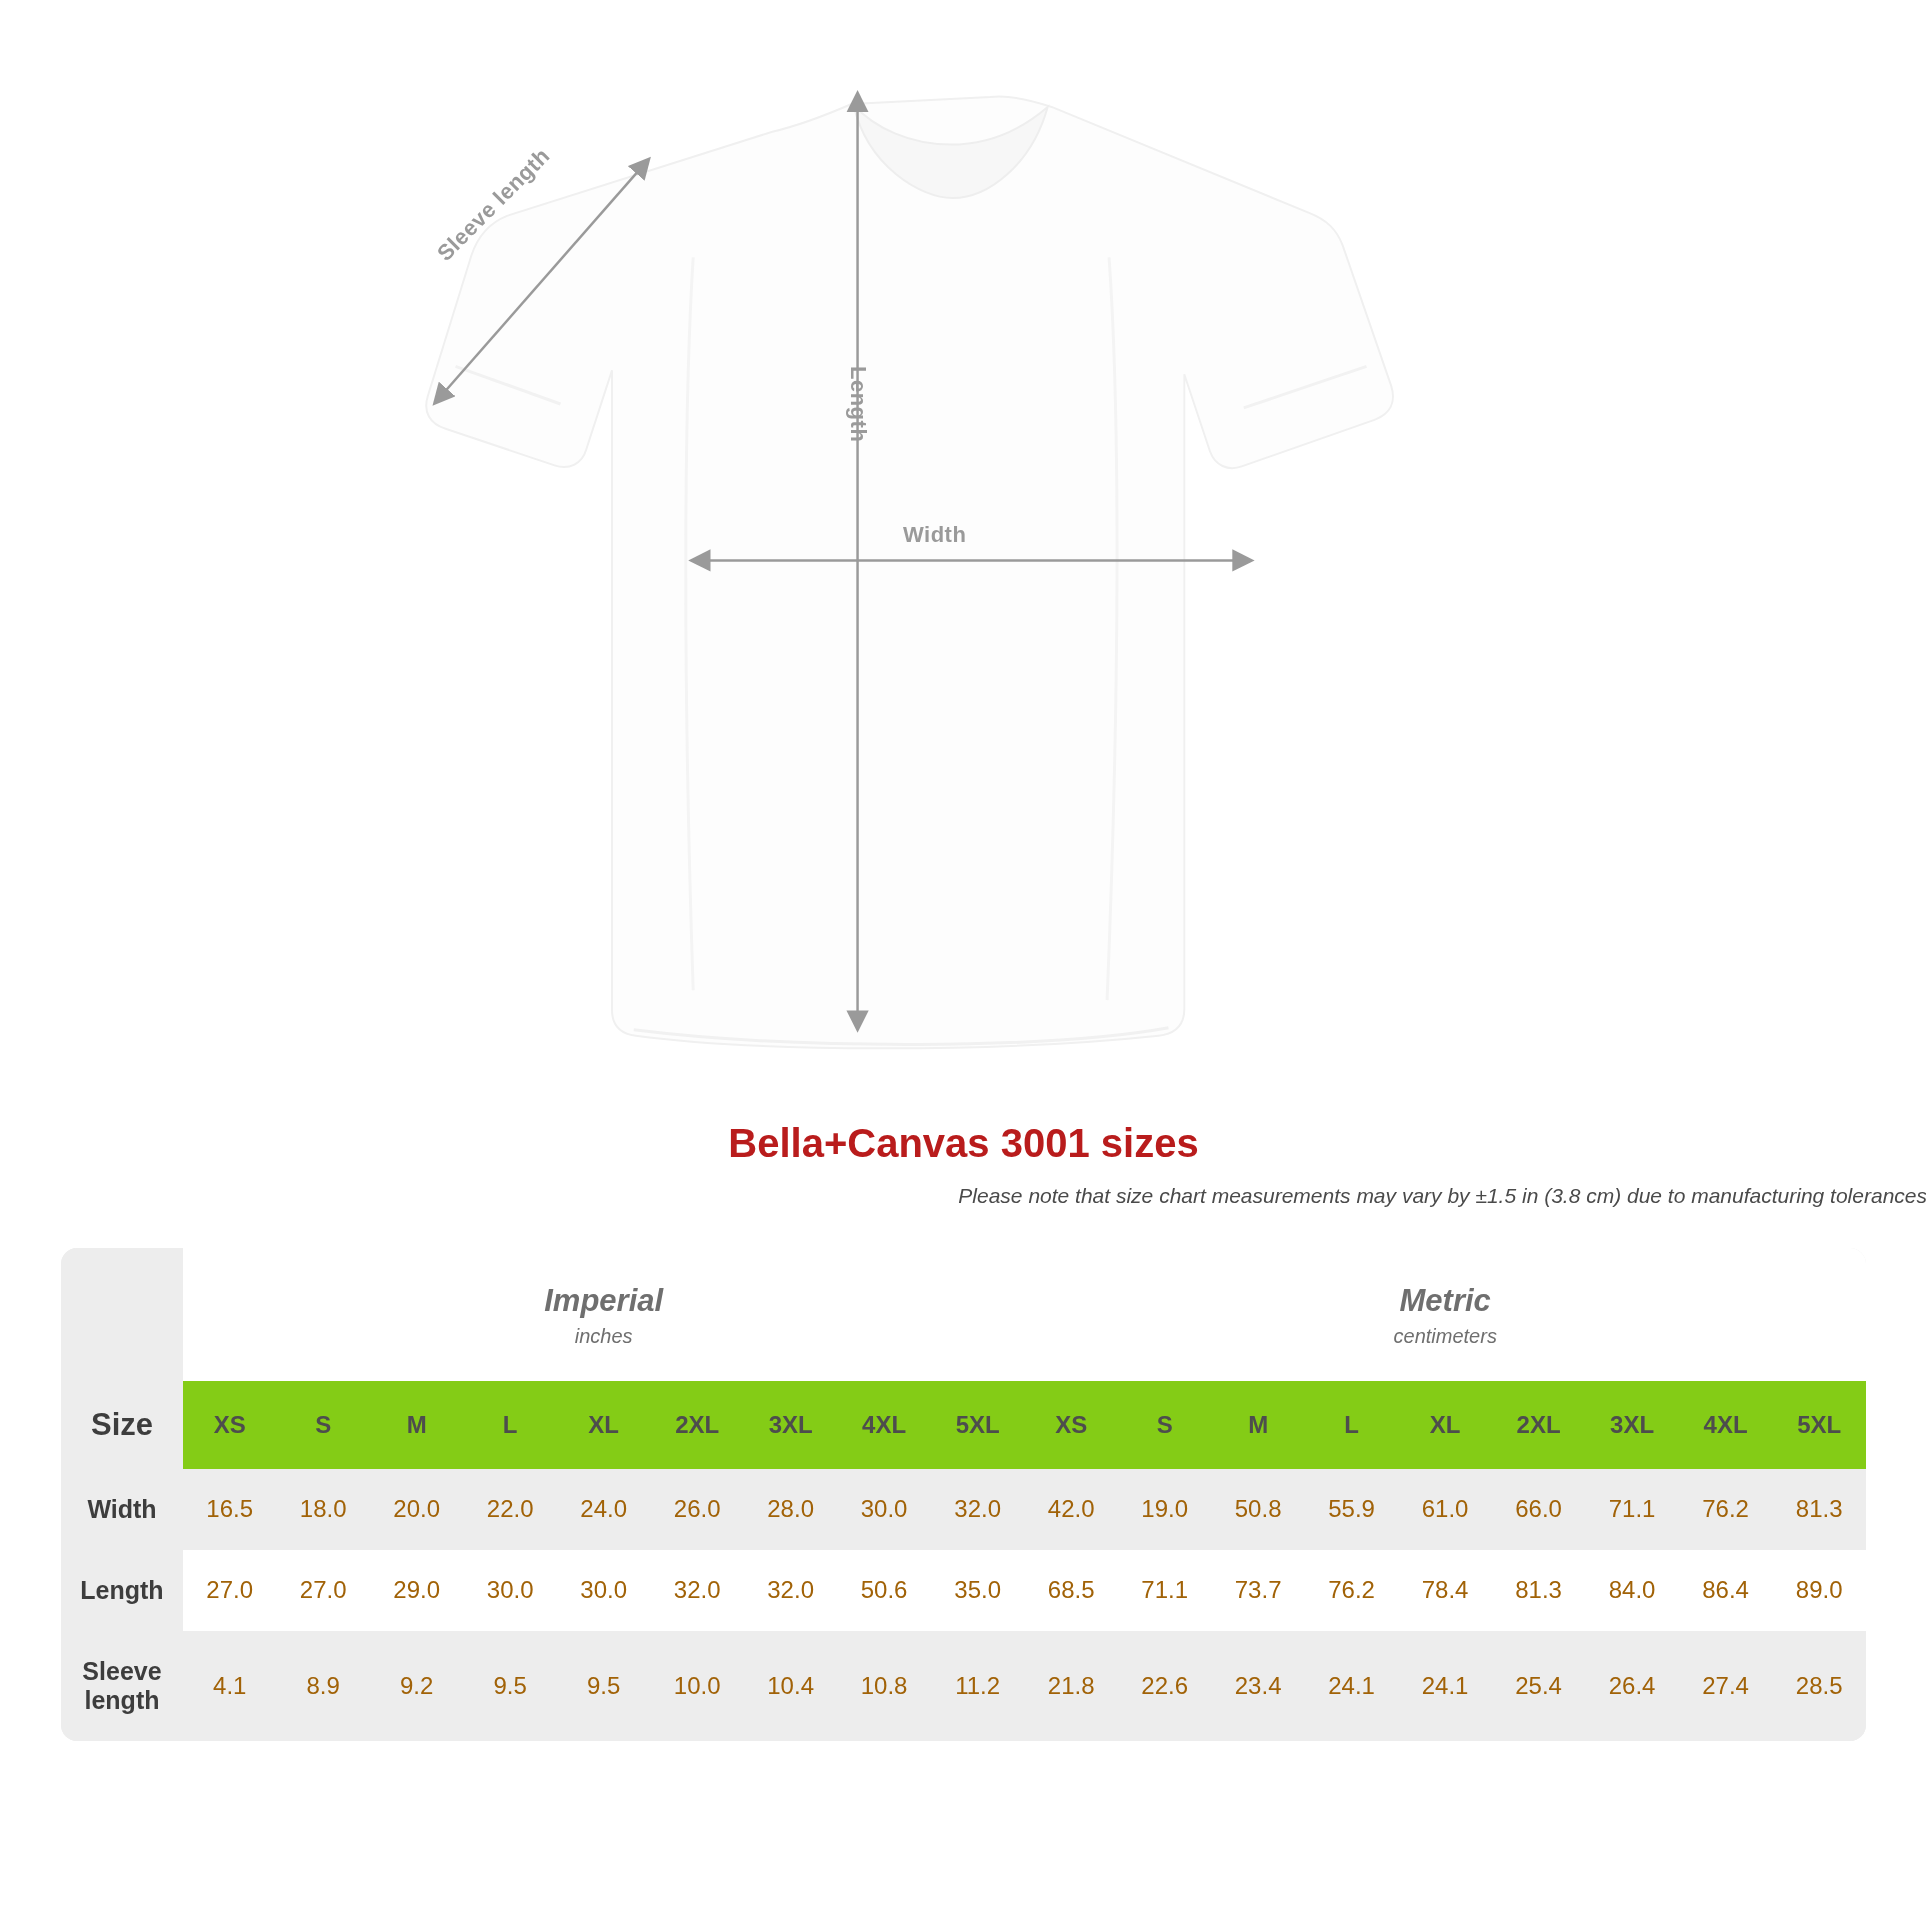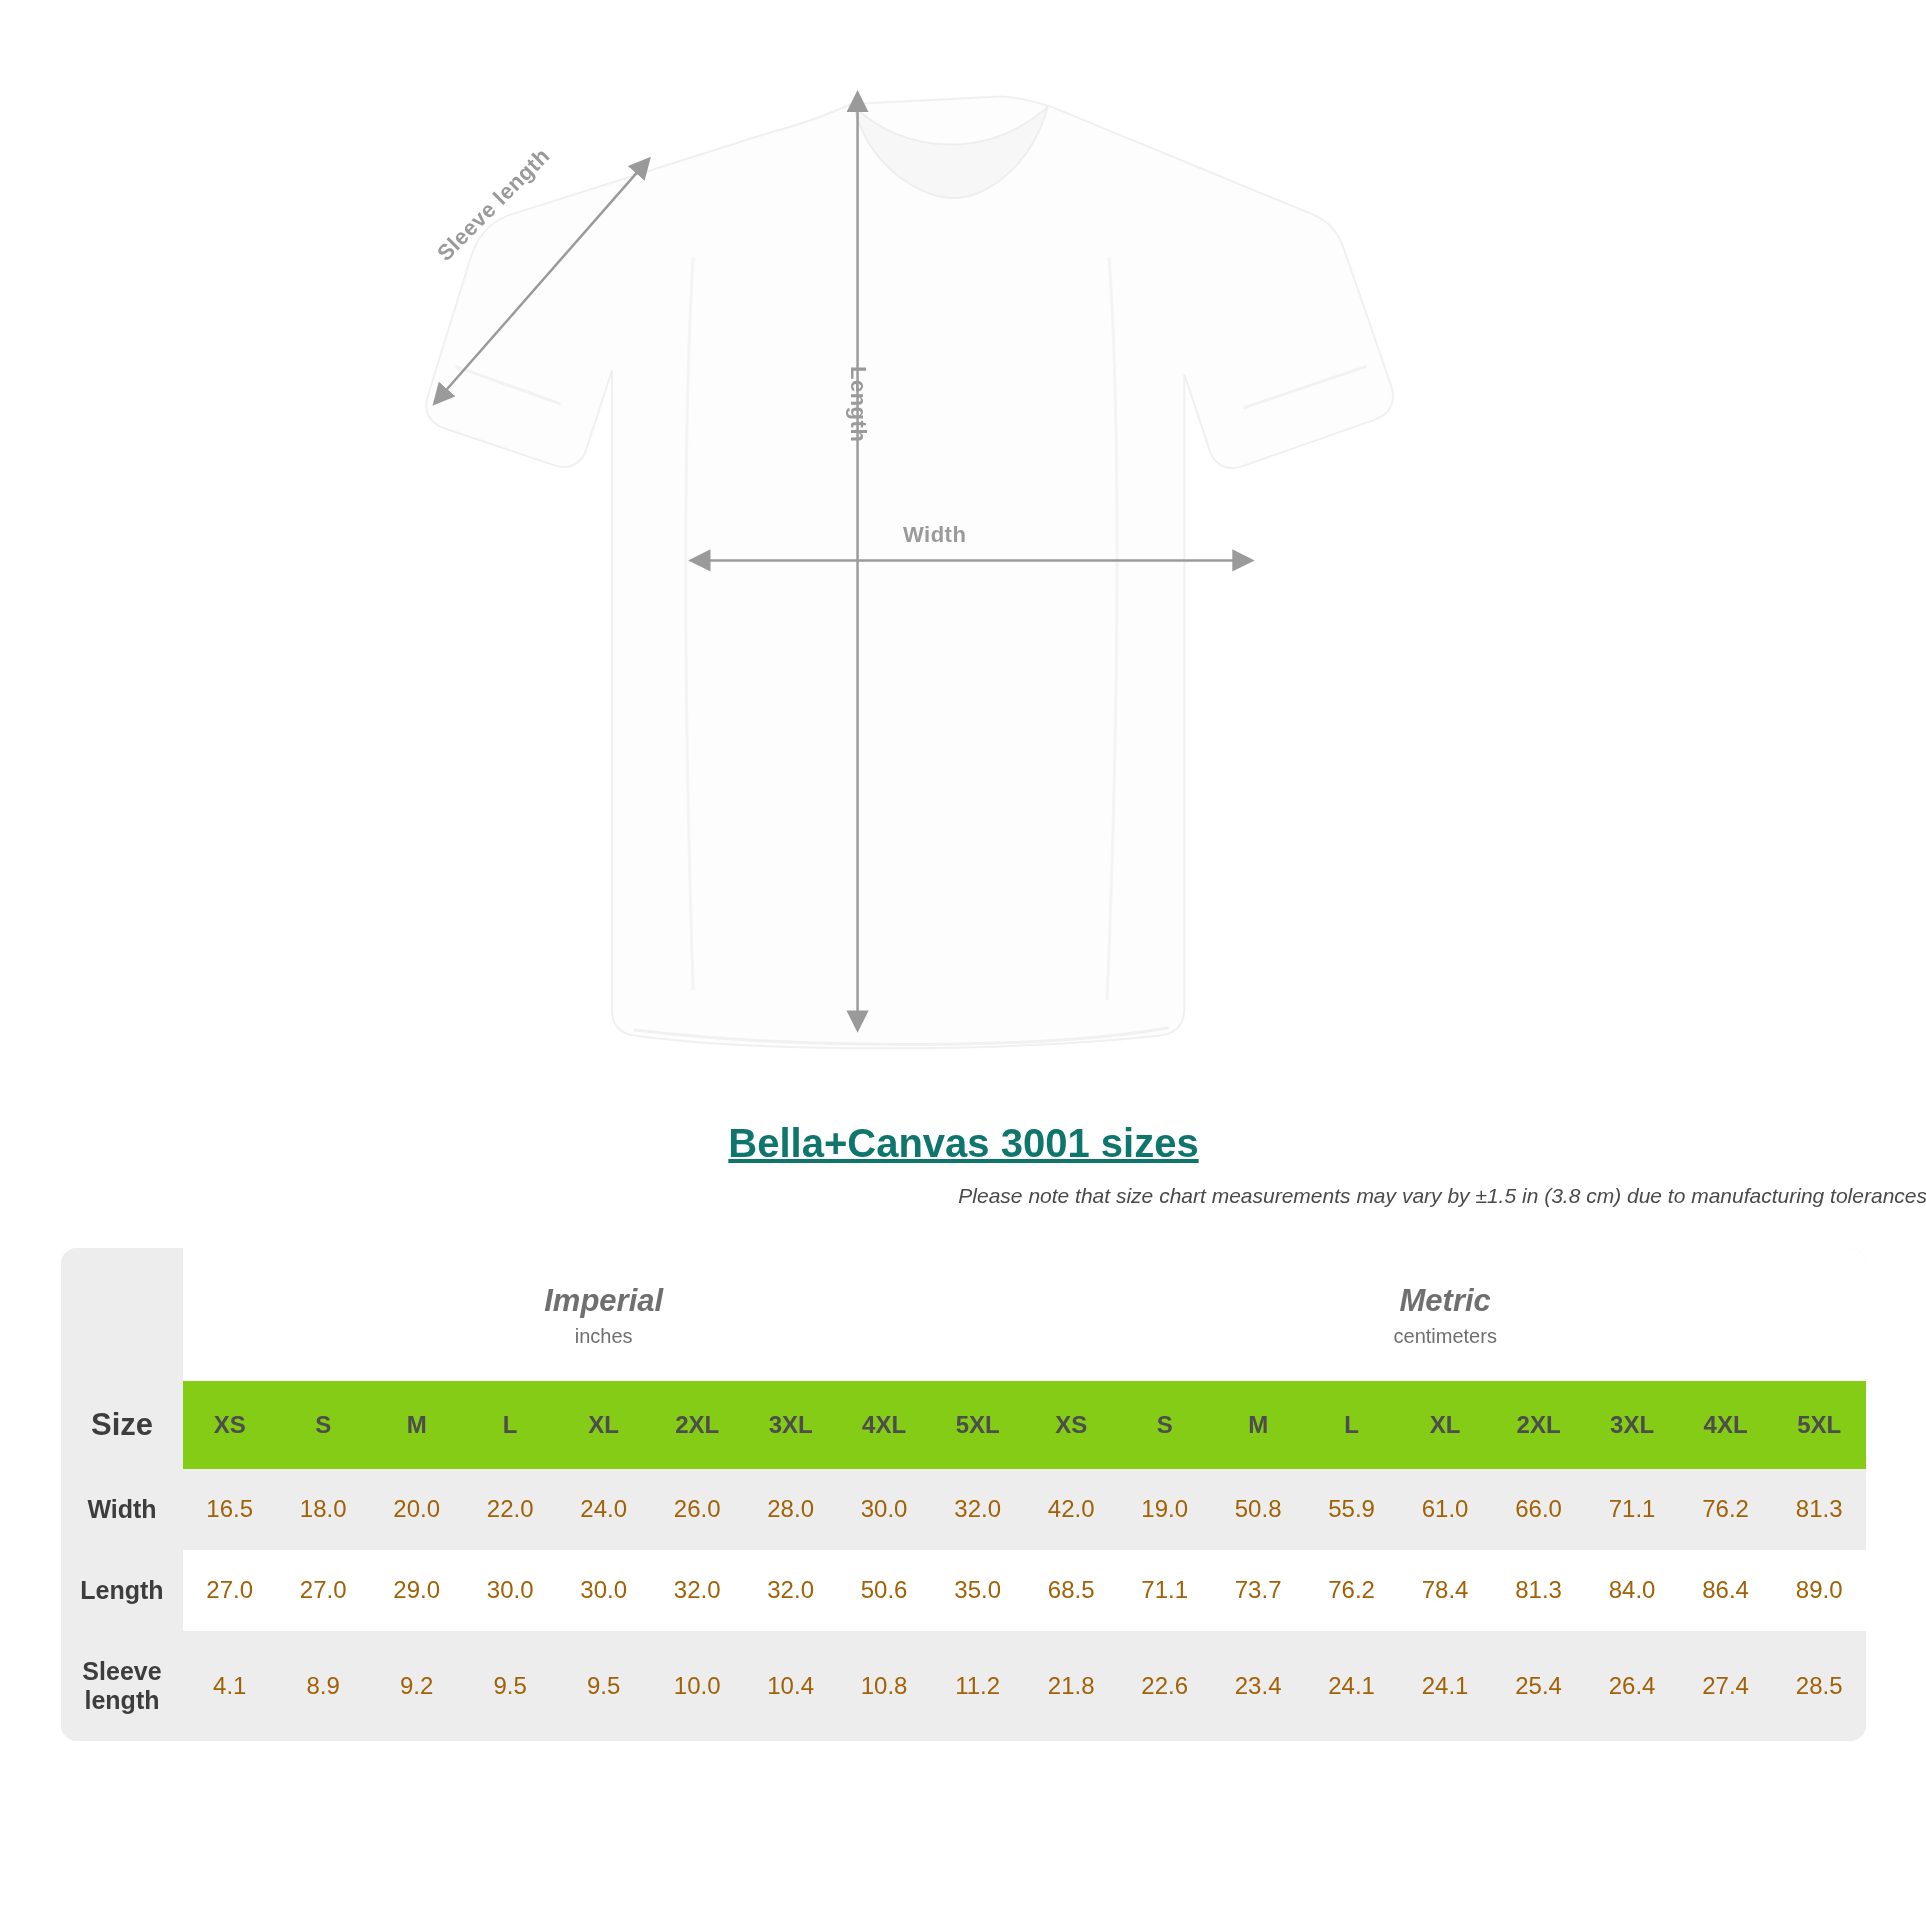--- a/index.html
+++ b/index.html
@@ -56,24 +56,23 @@
     left: 903px;
     top: 522px;
     font-size: 22px;
   }
 
   
   .chart-title {
     text-align: center;
     font-size: 40px;
     font-weight: bold;
-    color: #0f766e;
+    color: #b91c1c;
     margin: 0;
     padding-top: 12px;
-    text-decoration: underline;
   }
   .chart-note {
     text-align: right;
     font-size: 21px;
     font-style: italic;
     color: #4a4a4a;
     margin: 18px 0 0 0;
   }
 
   
@@ -103,20 +102,21 @@
   }
   .unit-name {
     font-size: 31px;
     font-weight: bold;
     font-style: italic;
     color: #6f6f6f;
     line-height: 1.25;
   }
   .unit-sub {
     font-size: 20px;
+    font-style: italic;
     color: #6f6f6f;
     line-height: 1.5;
   }
   .corner-cell {
     background: #ededed;
   }
 
   
   tr.size-row td {
     background: #84cc16;

